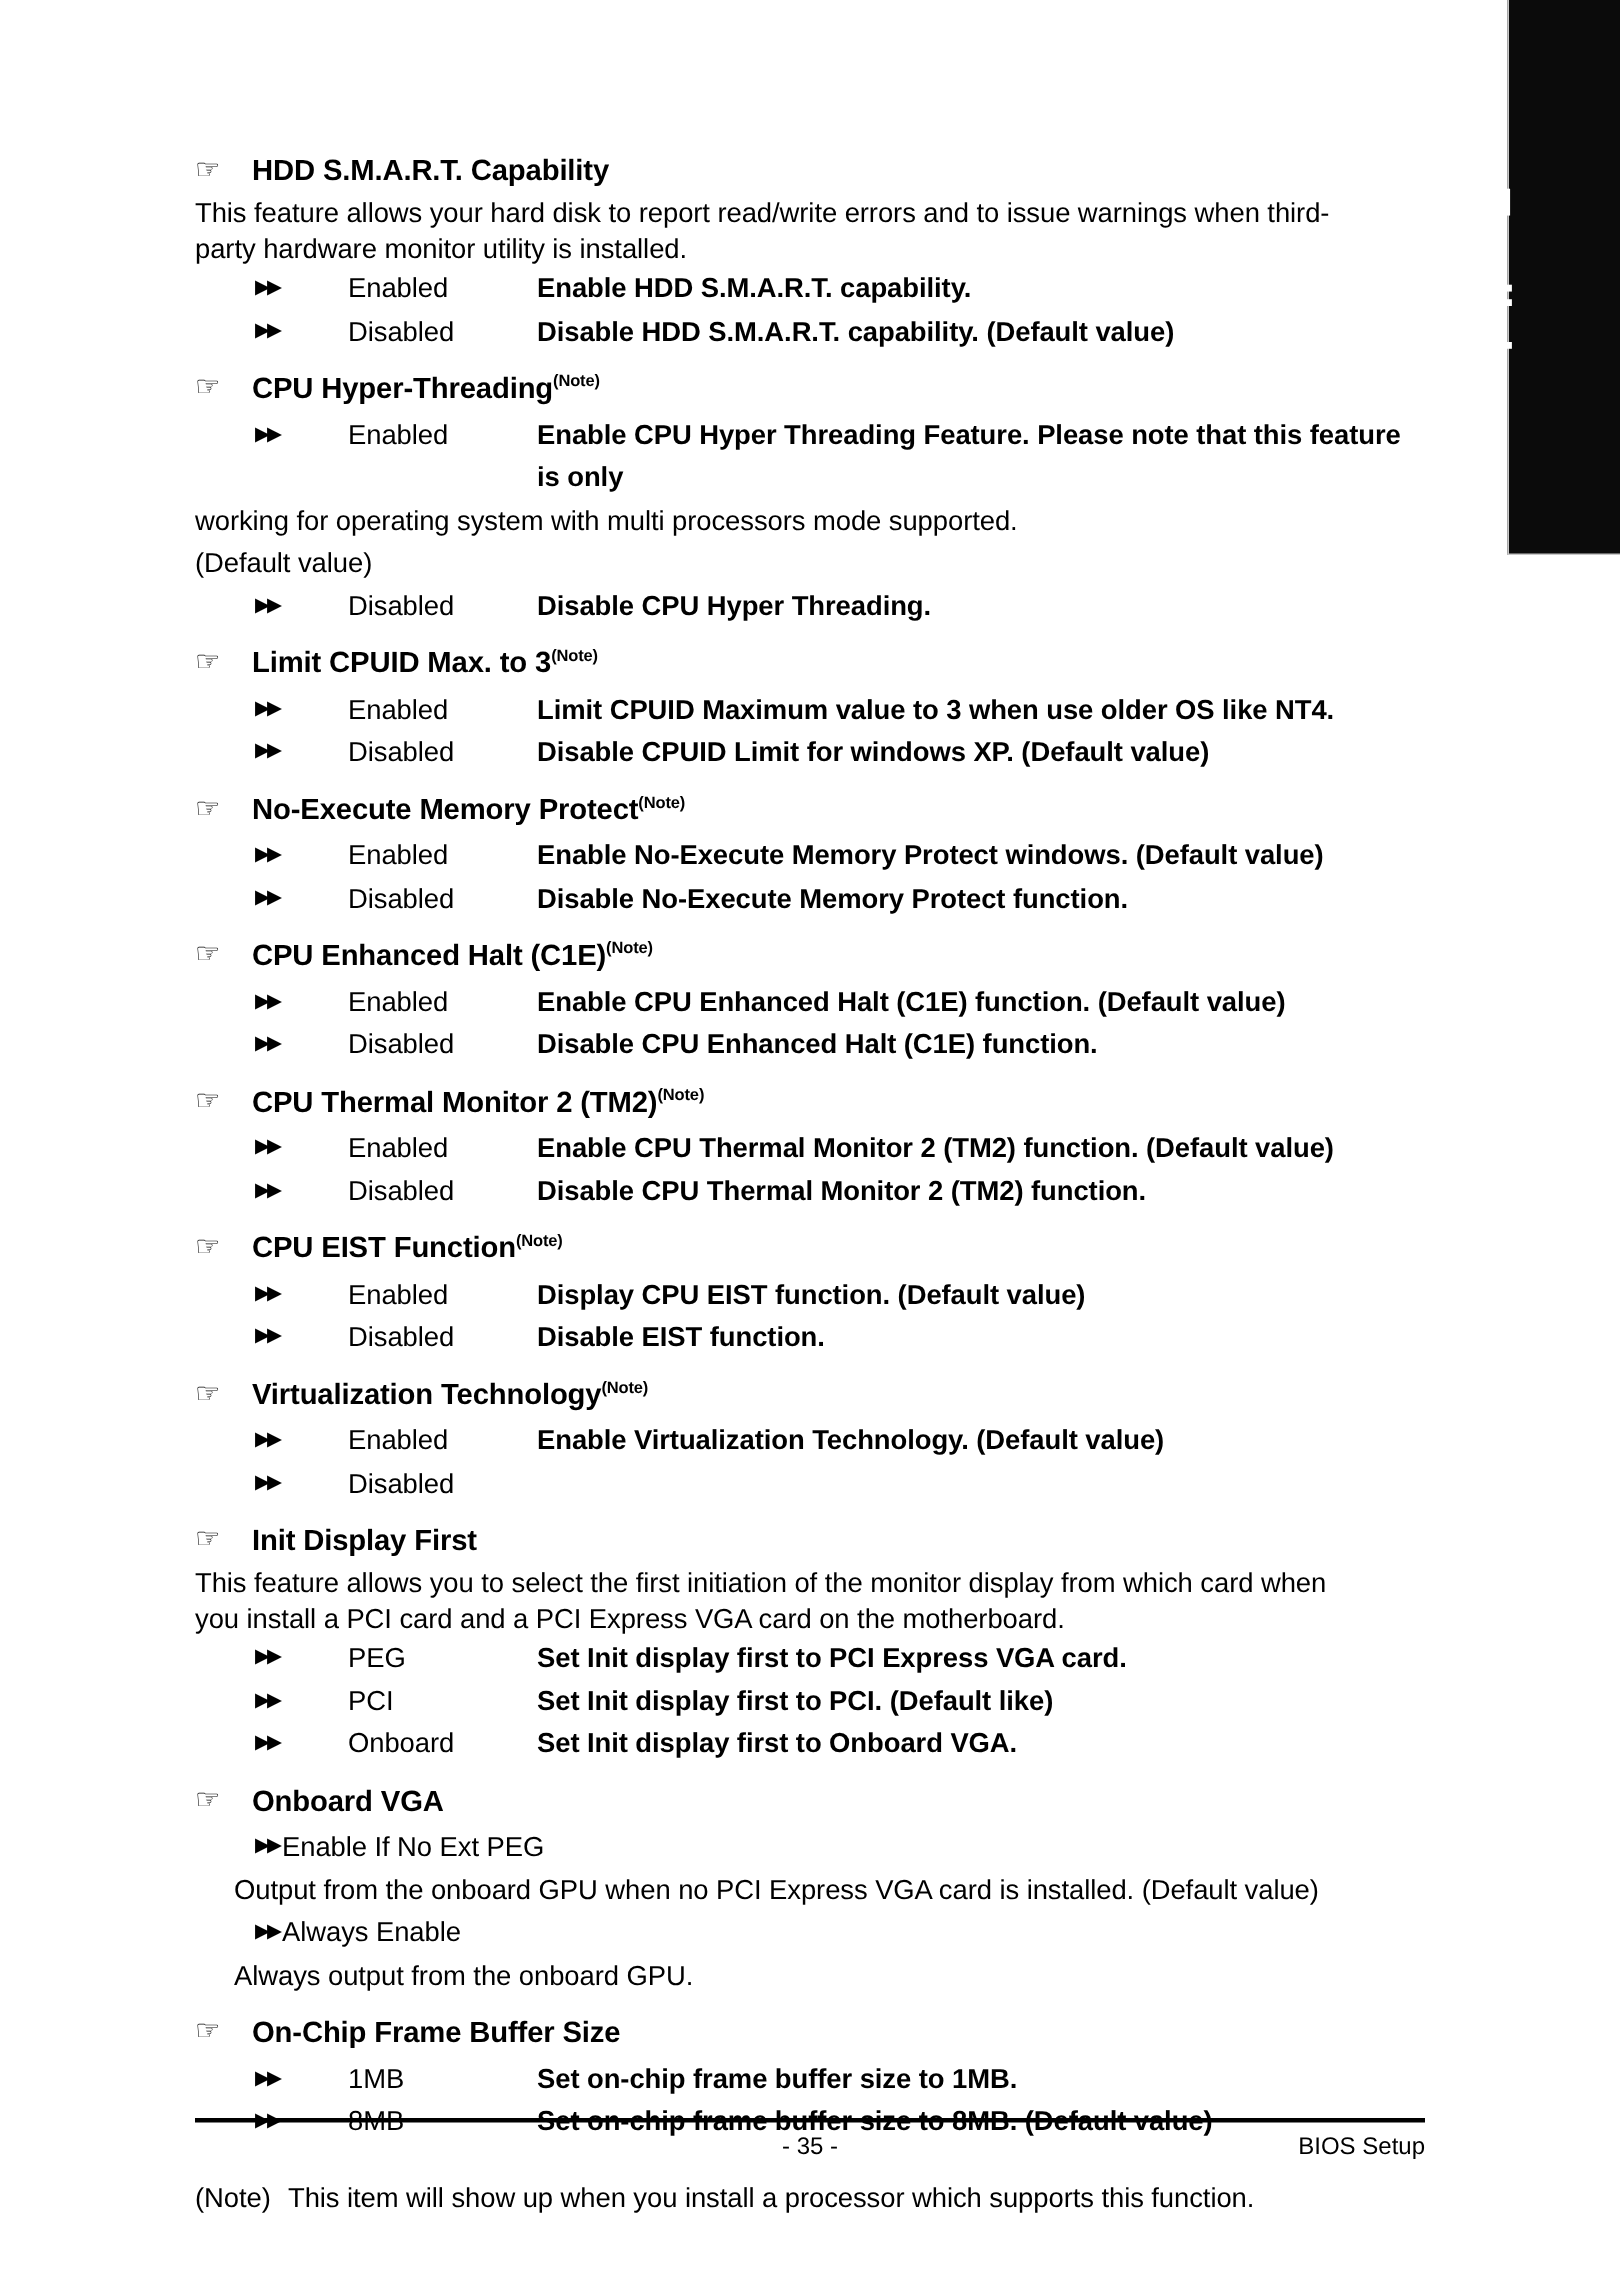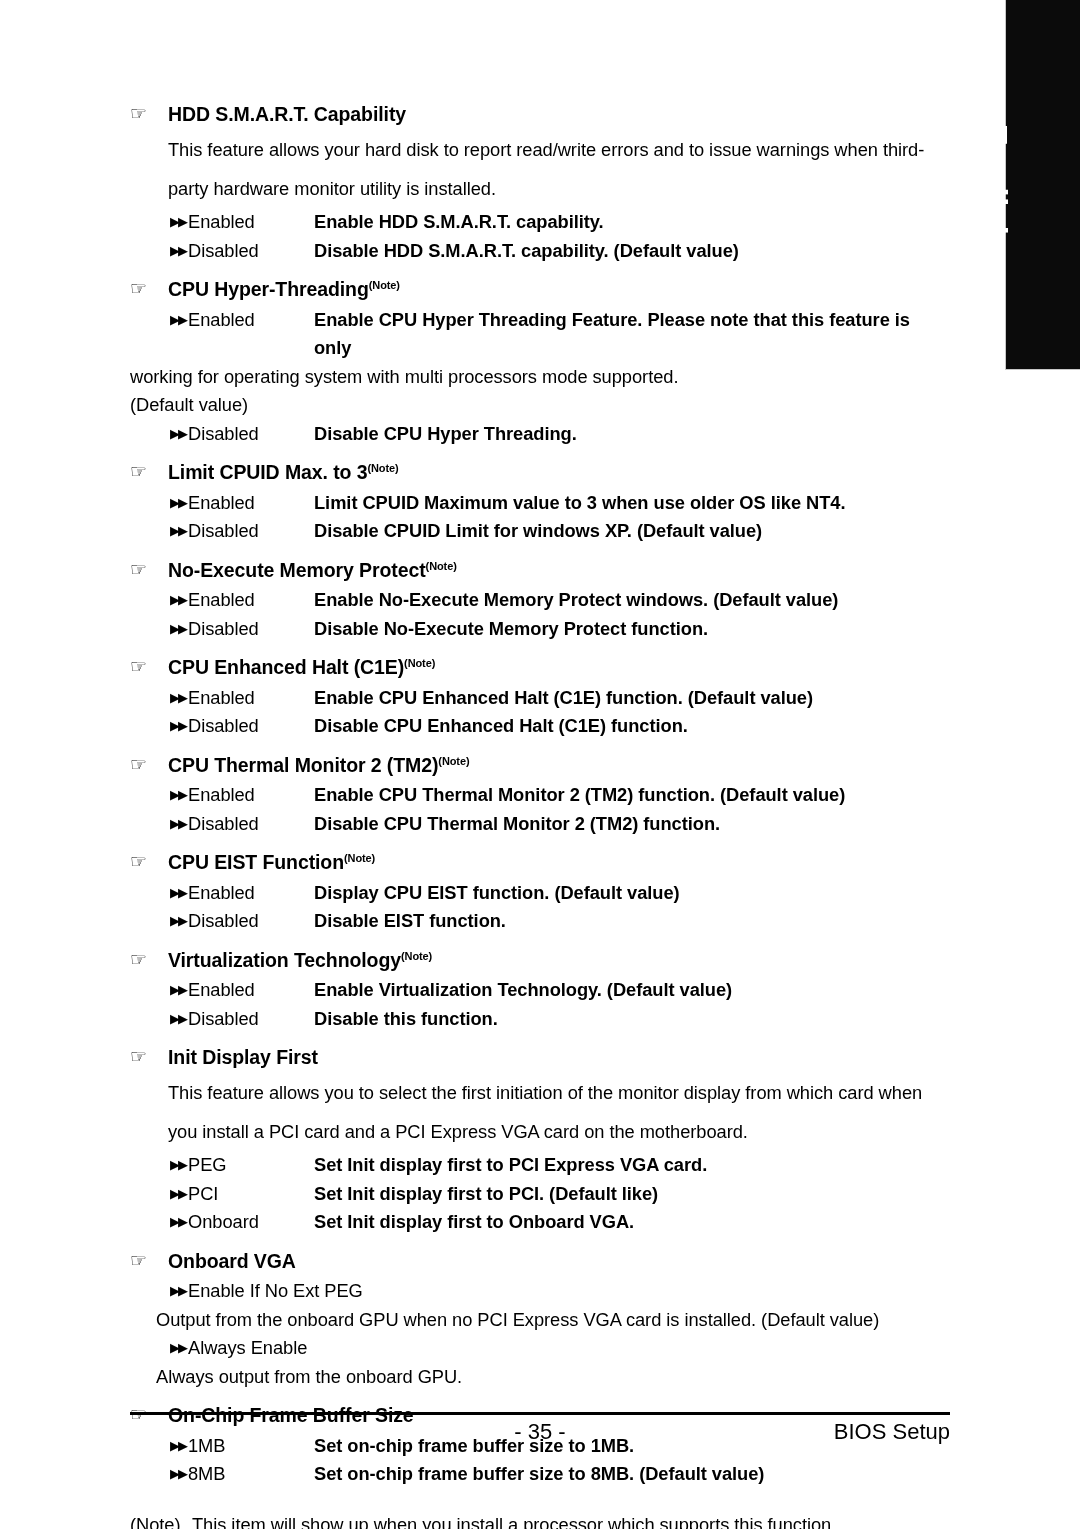--- a/index.html
+++ b/index.html
@@ -92,23 +92,22 @@
   }
   .sec-title sup {
     font-size: 11px;
     font-weight: bold;
     vertical-align: super;
     line-height: 0;
   }
 
   
   .para {
-    margin-left: 38px;
-    font-size: 18.3px;
-    line-height: 39px;
+    font-size: 18.3px;
+    line-height: 24px;
     width: 782px;
     letter-spacing: -0.05px;
   }
 
   
   .opt {
     display: flex;
     margin-left: 40px;
     font-size: 18.3px;
     line-height: 28.5px;
@@ -116,20 +115,21 @@
   }
   .opt-arrow {
     flex: 0 0 18px;
     font-size: 13px;
     font-family: "DejaVu Sans", sans-serif;
     line-height: 28.5px;
     letter-spacing: -2px;
   }
   .opt-label {
     flex: 0 0 126px;
+    margin-left: 44px;
   }
   .opt-desc {
     flex: 1 1 auto;
     width: 640px;
     font-weight: bold;
   }
   
   .opt-cont {
     font-size: 18.3px;
     line-height: 28.5px;
@@ -175,21 +175,21 @@
   }
   .footer-rule {
     width: 820px;
     height: 0;
     border-top: 3.5px solid #000;
     margin-bottom: 2px;
   }
   .footer-row {
     position: relative;
     height: 30px;
-    font-size: 22px;
+    font-size: 16px;
     line-height: 30px;
   }
   .footer-page {
     position: absolute;
     left: 0;
     right: 0;
     text-align: center;
   }
   .footer-right {
     position: absolute;
@@ -324,21 +324,20 @@
           <span class="sec-title">Virtualization Technology<sup>(Note)</sup></span>
         </div>
         <div class="opt">
           <span class="opt-arrow">▶▶</span>
           <span class="opt-label">Enabled</span>
           <span class="opt-desc">Enable Virtualization Technology. (Default value)</span>
         </div>
         <div class="opt">
           <span class="opt-arrow">▶▶</span>
           <span class="opt-label">Disabled</span>
-          <span class="opt-desc">Disable this function.</span>
         </div>
       </div>
       <div class="section">
         <div class="sec-head">
           <span class="manicule">☞</span>
           <span class="sec-title">Init Display First</span>
         </div>
         <div class="para">This feature allows you to select the first initiation of the monitor display from which card when you install a PCI card and a PCI Express VGA card on the motherboard.</div>
         <div class="opt">
           <span class="opt-arrow">▶▶</span>

